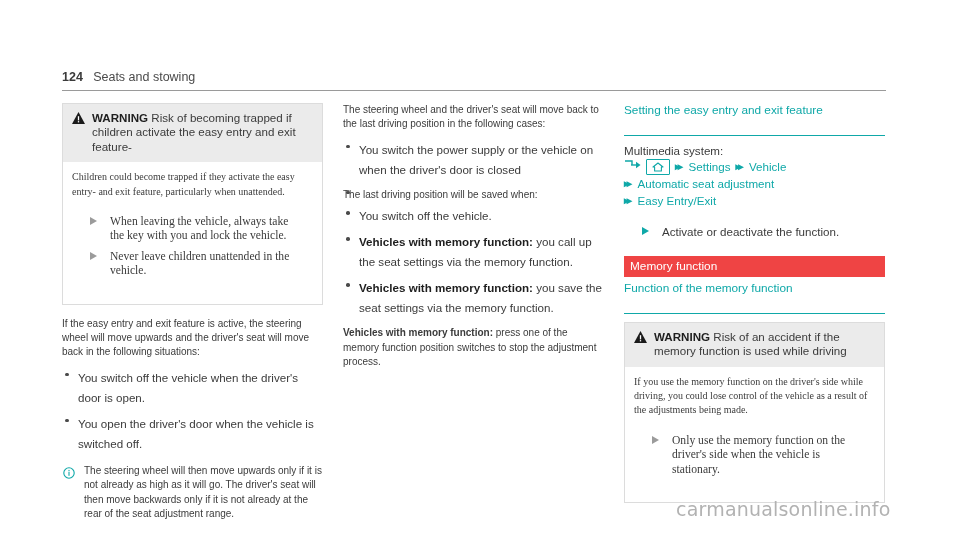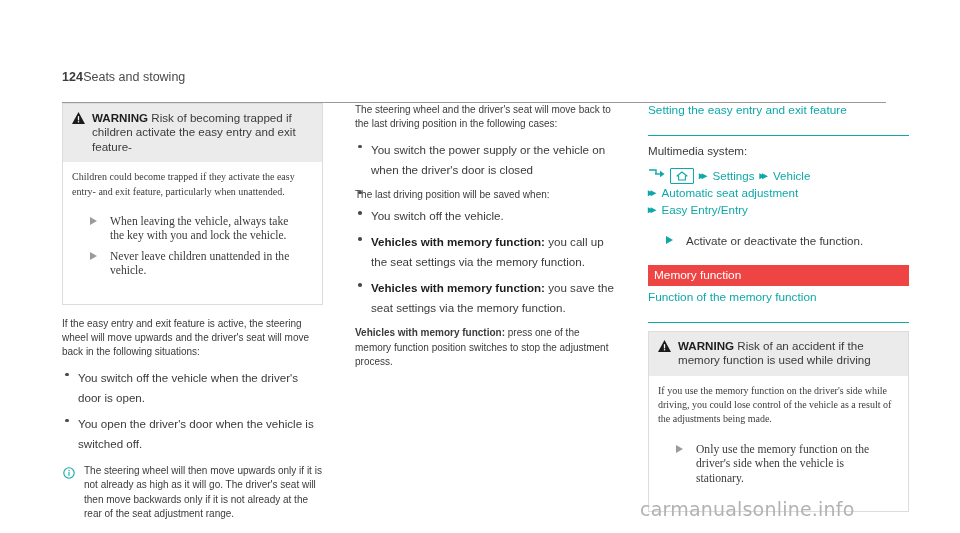--- a/index.html
+++ b/index.html
@@ -23,43 +23,44 @@
     height: 533px;
   }
 
   
   .runhead {
     position: absolute;
     left: 62px;
     top: 70px;
     width: 824px;
     border-bottom: 1px solid #9a9a9a;
-    padding-bottom: 18px;
+    padding-bottom: 6px;
     display: flex;
     align-items: center;
+    gap: 10px;
   }
   .runhead .pgnum {
     font-size: 12.5px;
     font-weight: bold;
     color: #3b3b3b;
     letter-spacing: 0.1px;
   }
   .runhead .chapter {
     font-size: 12.5px;
     color: #4a4a4a;
   }
 
   
   .cols {
     position: absolute;
     left: 62px;
     top: 103px;
     width: 824px;
     display: flex;
-    gap: 32px;
+    gap: 20px;
   }
   .col {
     width: 261px;
     flex: 0 0 261px;
   }
 
   p {
     margin: 0 0 8px 0;
     font-size: 10px;
     line-height: 14.4px;
@@ -177,21 +178,21 @@
     font-size: 11.8px;
     padding: 3px 6px 4px 6px;
     margin-top: 14px;
     margin-bottom: 0;
   }
   .band + .sec-head { margin-top: 4px; }
 
   .mm-label {
     font-size: 11.6px;
     line-height: 14.4px;
-    margin-bottom: 9px;
+    margin-bottom: 0;
   }
   .navpath {
     color: #0fa8a8;
     font-size: 11.6px;
     line-height: 17px;
     margin-bottom: 7px;
   }
   .navline {
     display: flex;
     align-items: center;
@@ -212,21 +213,21 @@
     width: 22px;
     height: 14px;
     border: 1px solid #0fa8a8;
     border-radius: 1px;
   }
   .arrow-ico { display: inline-block; }
 
   
   .watermark {
     position: absolute;
-    left: 640px;
+    left: 676px;
     top: 498px;
     font-size: 19px;
     color: #b2b2b2;
     letter-spacing: 0.2px;
     font-family: "DejaVu Sans", sans-serif;
   }
 </style>
 </head>
 <body>
 
@@ -326,21 +327,21 @@
           <span>Settings</span>
           <span class="chev">▸▸</span>
           <span>Vehicle</span>
         </div>
         <div class="navline">
           <span class="chev">▸▸</span>
           <span>Automatic seat adjustment</span>
         </div>
         <div class="navline">
           <span class="chev">▸▸</span>
-          <span>Easy Entry/Entry</span>
+          <span>Easy Entry/Exit</span>
         </div>
       </div>
 
       <ul class="actions teal">
         <li><span class="tri"></span><span>Activate or deactivate the function.</span></li>
       </ul>
 
       <div class="band">Memory function</div>
 
       <div class="sec-head">Function of the memory function</div>

